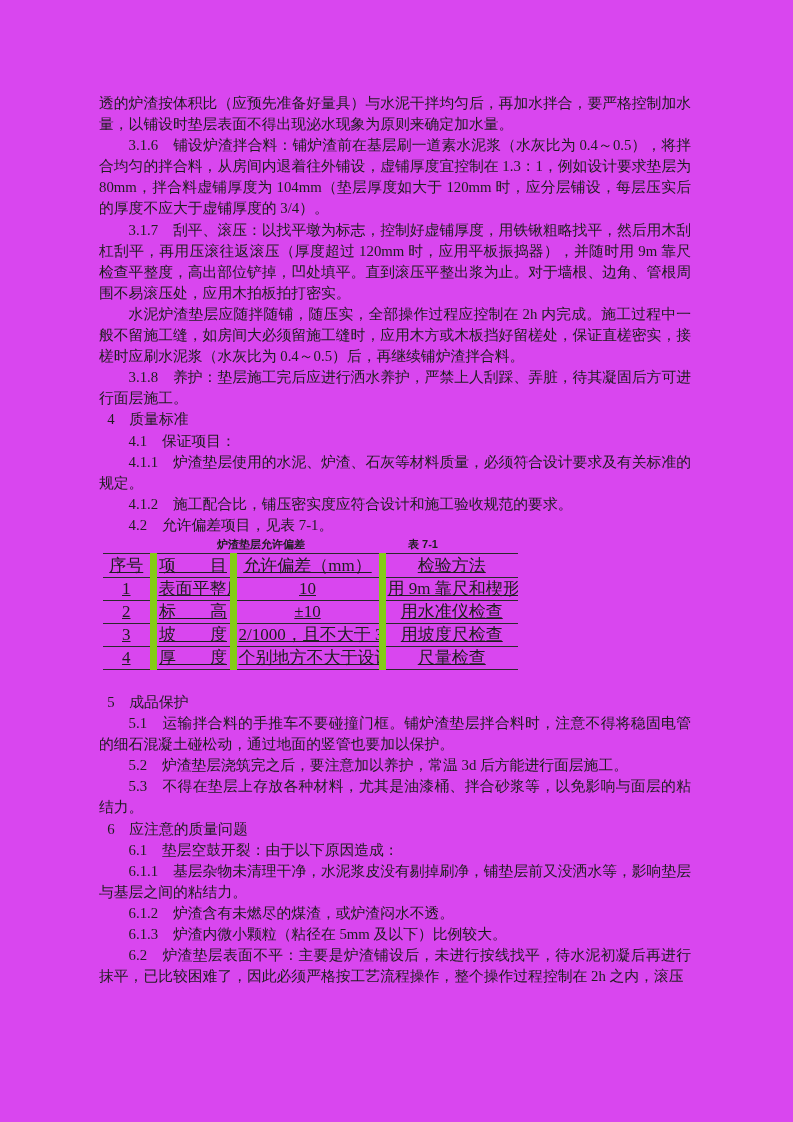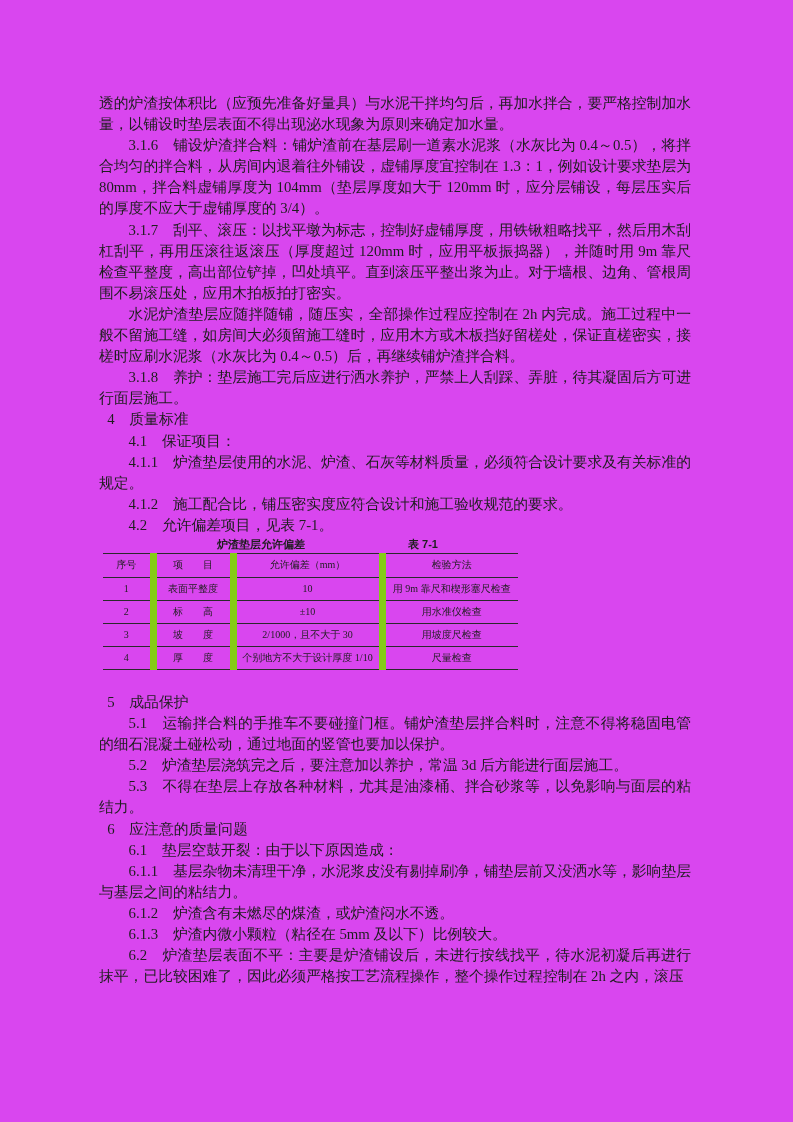--- a/index.html
+++ b/index.html
@@ -42,23 +42,24 @@
   .tbl-caption .cap-title { position: absolute; left: 118px; top: 0; }
   .tbl-caption .cap-tag   { position: absolute; left: 309px; top: 0; }
 
   
   table.tol {
     border-collapse: collapse;
     table-layout: fixed;
     width: 415px;
     margin-left: 4px;
     margin-bottom: 22px;
-    font-size: 10px;
+    font-size: 17px;
     color: #1e1e1e;
     border-bottom: 1.2px solid #2a2a2a;
+    text-decoration: underline;
   }
   table.tol tr { border-top: 1px solid #2a2a2a; }
   table.tol tr.first { border-top: 1.2px solid #2a2a2a; }
   table.tol td, table.tol th {
     padding: 0 2px;
     text-align: center;
     vertical-align: middle;
     font-weight: normal;
     white-space: nowrap;
     overflow: hidden;

